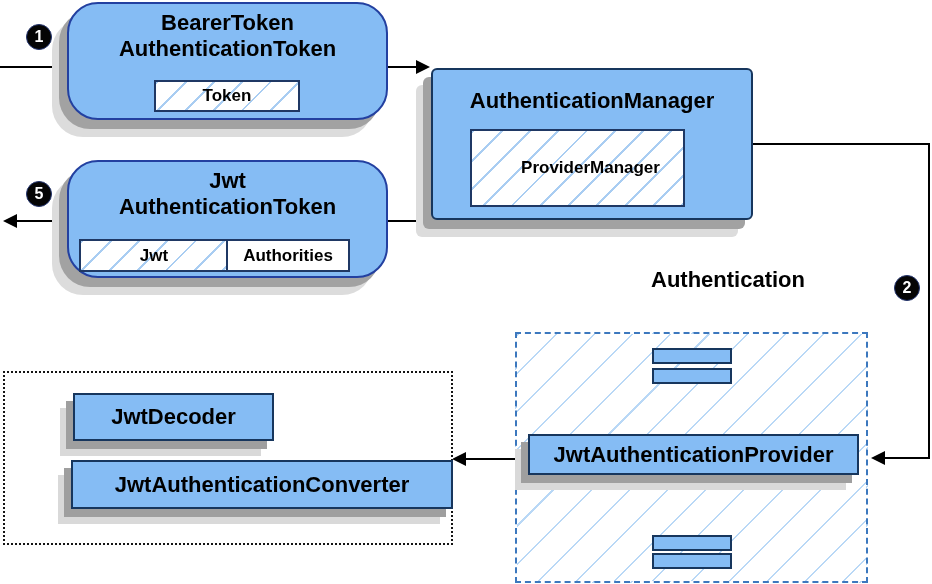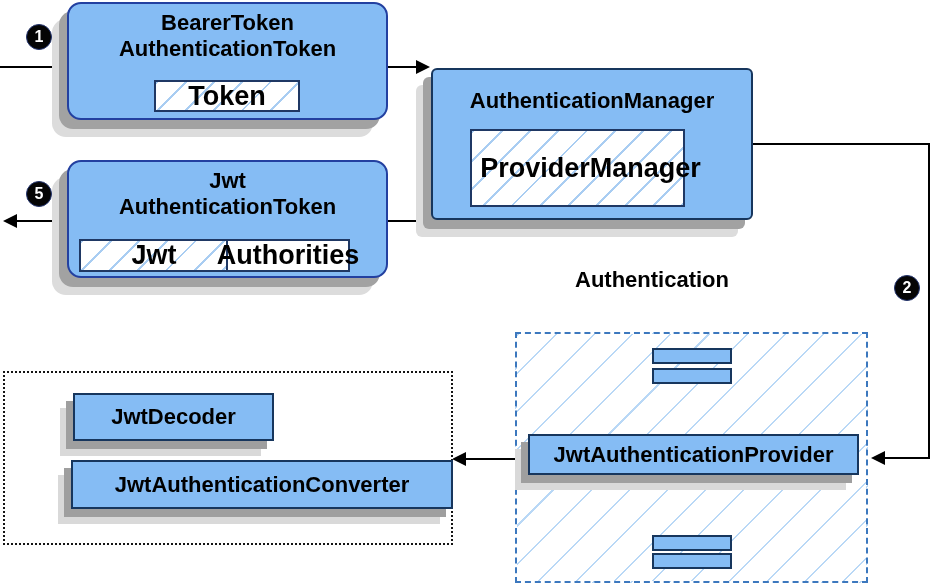--- a/index.html
+++ b/index.html
@@ -5,31 +5,31 @@
   html, body { margin: 0; padding: 0; background: #fff; }
   .canvas {
     position: relative; width: 932px; height: 584px; background: #fff;
     font-family: "Liberation Sans", sans-serif; color: #000; overflow: hidden;
   }
   .node {
     position: absolute; background: #85bcf4; border: 2px solid #2340a0;
     box-sizing: border-box;
   }
   .rect-node { border-color: #17365d; }
-  .rounded { border-radius: 14px; }
+  .rounded { border-radius: 31px; }
   .shadow  { box-shadow: -8px 9px 0 0 #a2a2a2, -15px 17px 0 0 #dcdcdc; }
   .shadow-sm { box-shadow: -7px 8px 0 0 #9f9f9f, -13px 15px 0 0 #d9d9d9; }
   .title { font-weight: bold; font-size: 22px; line-height: 26px; text-align: center; }
   .title span { display: block; }
   .hatch {
     background-color: #fff;
     background-image: repeating-linear-gradient(135deg, #a9cdf2 0 2px, transparent 2px 20px);
     border: 2px solid #1f3864; box-sizing: border-box;
     display: flex; align-items: center; justify-content: center;
-    font-weight: bold; font-size: 27px;
+    font-weight: bold; font-size: 17px;
   }
   .center-label {
     display: flex; align-items: center; justify-content: center;
     font-weight: bold; font-size: 22px;
   }
   .badge {
     position: absolute; width: 24px; height: 24px; border-radius: 50%;
     background: #050505; color: #fff; font-weight: bold; font-size: 16px;
     line-height: 24px; text-align: center; border: 1px solid #22336e;
     box-sizing: content-box;
@@ -42,21 +42,21 @@
   .group-dotted-black {
     position: absolute; box-sizing: border-box;
     border: 2px dotted #141414; background: #fff;
   }
   .mini-rect {
     position: absolute; box-sizing: border-box; width: 80px; height: 16px;
     background: #85bcf4; border: 2px solid #17365d;
   }
   .free-title {
     position: absolute; font-weight: bold; font-size: 22px; line-height: 27px;
-    text-align: left;
+    text-align: right;
   }
   svg.connectors { position: absolute; left: 0; top: 0; pointer-events: none; }
 </style>
 </head>
 <body>
 
 <div class="canvas">
 
   <svg class="connectors" width="932" height="584" viewBox="0 0 932 584">
     <g stroke="#000" stroke-width="2" fill="none">

